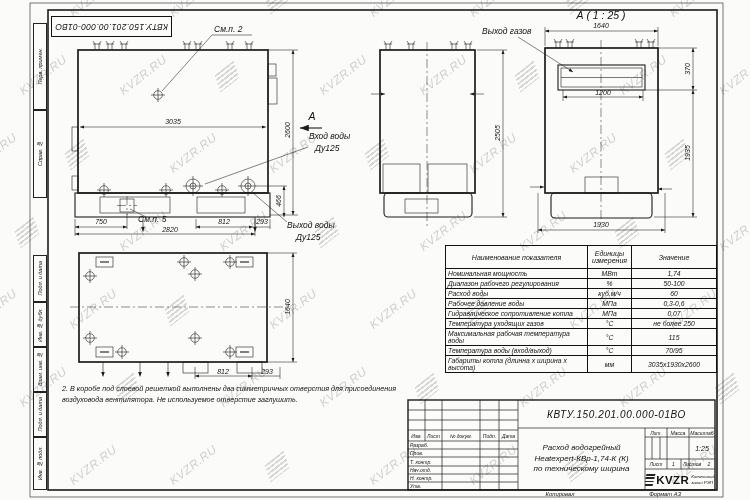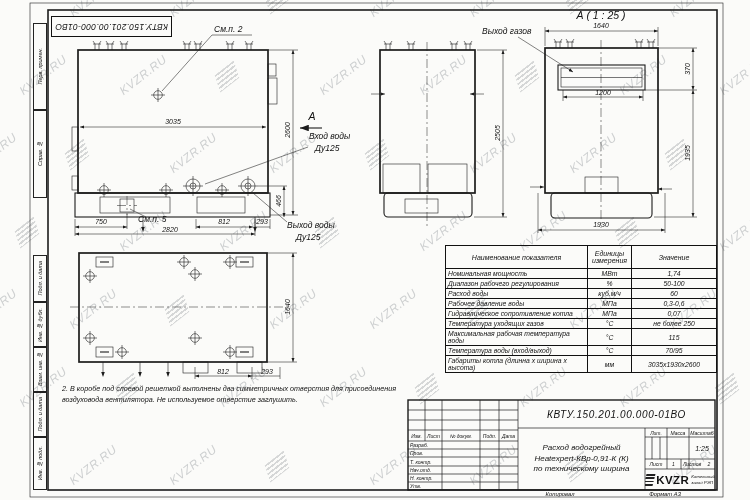--- a/index.html
+++ b/index.html
@@ -444,21 +444,21 @@
   <div class="tbt" style="left:499px;top:430px;width:19px;height:11px">Дата</div>
   <div class="tbt left" style="left:410px;top:441px;width:32px;height:8px">Разраб.</div>
   <div class="tbt left" style="left:410px;top:449px;width:32px;height:8px">Пров.</div>
   <div class="tbt left" style="left:410px;top:457px;width:32px;height:9px">Т. контр.</div>
   <div class="tbt left" style="left:410px;top:466px;width:32px;height:8px">Нач.отд.</div>
   <div class="tbt left" style="left:410px;top:474px;width:32px;height:8px">Н. контр.</div>
   <div class="tbt left" style="left:410px;top:482px;width:32px;height:8px">Утв.</div>
   <div class="tbt" id="docnum">КВТУ.150.201.00.000-01ВО</div>
   <div class="tbt" id="prodname">
     <span>Расход водогрейный</span>
-    <span>Heatexpert-КВр-0,91-К (К)</span>
+    <span>Heatexpert-КВр-1,74-К (К)</span>
     <span>по техническому ширина</span>
   </div>
   <div class="tbt" style="left:645px;top:428px;width:22px;height:9px">Лит.</div>
   <div class="tbt" style="left:667px;top:428px;width:22px;height:9px">Масса</div>
   <div class="tbt" style="left:689px;top:428px;width:26px;height:9px">Масштаб</div>
   <div class="tbt" id="scaleval">1:25</div>
   <div class="tbt" style="left:646px;top:459px;width:20px;height:10px">Лист</div>
   <div class="tbt" style="left:666px;top:459px;width:15px;height:10px">1</div>
   <div class="tbt" style="left:681px;top:459px;width:22px;height:10px">Листов</div>
   <div class="tbt" style="left:703px;top:459px;width:12px;height:10px">2</div>

